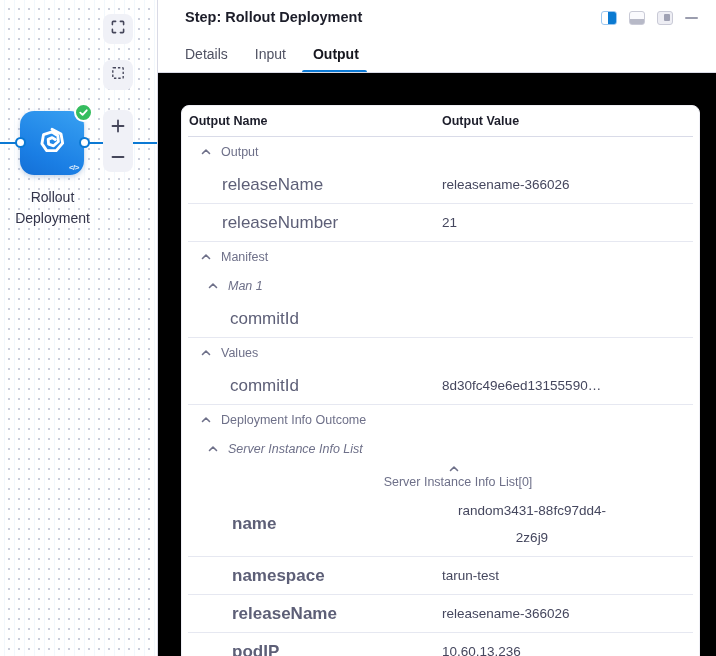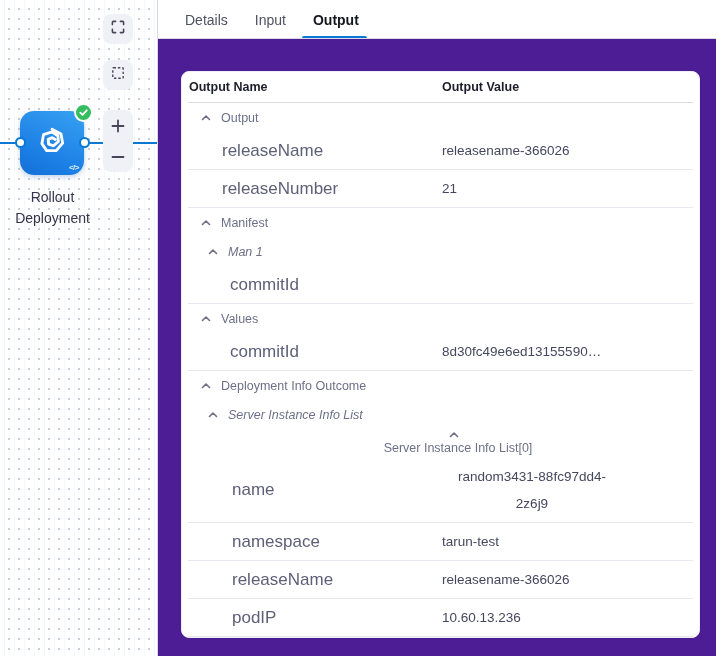--- a/index.html
+++ b/index.html
@@ -50,35 +50,35 @@
   .wi-float { border:1.5px solid #c9cad6; background:#eeeef4; }
   .wi-float .inner { position:absolute; right:2px; top:2px; width:6px; height:7px; background:#9fa1b3; border-radius:1px; }
   .wi-min { width:13px; height:2.5px; border-radius:2px; background:#9b9dae; cursor:pointer; }
 
   .tab-row { display:flex; align-items:flex-end; height:38px; padding-left:27px; }
   .tab { position:relative; font-size:14px; color:#4f5162; padding:0 0 10px 0; margin-right:27px; cursor:pointer; }
   .tab.active { font-weight:700; color:#16171f; }
   .tab.active::after { content:""; position:absolute; left:-11px; right:-8px; bottom:0; height:2.5px;
     background:#0b79d4; border-radius:2px 2px 0 0; }
 
-  .content { flex:1; background:#4c1d95; padding:32px 16px 0 23px; overflow:hidden; }
+  .content { flex:1; background:#000000; padding:32px 16px 0 23px; overflow:hidden; }
   .card { background:#ffffff; border:1px solid #efeff5; border-radius:8px;
     box-shadow:0 1px 3px rgba(40,41,61,.05); padding:0 6px; min-height:560px; }
 
   .thead { display:flex; align-items:center; height:31px; border-bottom:1px solid #d9dbe8; }
   .thead .col { font-size:12.5px; font-weight:700; color:#1d1e2b; }
   .col-name { width:254px; padding-left:1px; }
   .trow { display:flex; align-items:center; }
   .trow.group { height:29px; }
   .trow.leaf { min-height:38px; border-bottom:1px solid #e6e8f1; padding:5px 0; }
   .chev { display:inline-flex; width:12px; justify-content:center; cursor:pointer; flex:none; }
   .glabel { font-size:12.5px; color:#6e7089; margin-left:9px; }
   .g1 { padding-left:12px; } .g2 { padding-left:19px;font-style:italic; } .g3 { padding-left:26px;flex-direction:column; }
   .cell.name { width:254px; flex:none; font-size:17px; color:#5d5f77; align-self:center; }
-  .n1 .cell.name { padding-left:34px; } .n2 .cell.name { padding-left:42px; } .n3 .cell.name { padding-left:44px; }
+  .n1 .cell.name { padding-left:34px; } .n2 .cell.name { padding-left:42px; } .n3 .cell.name { padding-left:44px;font-weight:bold; }
   .cell.value { max-width:180px; font-size:13.5px; line-height:27px; color:#45475e; align-self:center;text-align:center; }
 </style>
 </head>
 <body>
 
 <div class="app">
 
   <div class="canvas">
     <div class="edge-line"></div>
 
@@ -127,20 +127,31 @@
             <path d="M1.5 7 H12.5" stroke="#45465a" stroke-width="1.8" stroke-linecap="round"></path>
           </svg>
       </div>
     </div>
   </div>
 
   <div class="vdivider"></div>
 
   <div class="panel">
     <div class="panel-header">
+      <div class="title-row">
+        <div class="step-title">Step: Rollout Deployment</div>
+        <div class="win-icons">
+          <div class="wi wi-split"></div>
+          <div class="wi wi-bottom"></div>
+          <div class="wi wi-float">
+              <span class="inner"></span>
+            </div>
+          <div class="wi-min"></div>
+        </div>
+      </div>
       <div class="tab-row">
         <div class="tab">Details</div>
         <div class="tab">Input</div>
         <div class="tab active">Output</div>
       </div>
     </div>
 
     <div class="content">
       <div class="card">
 

